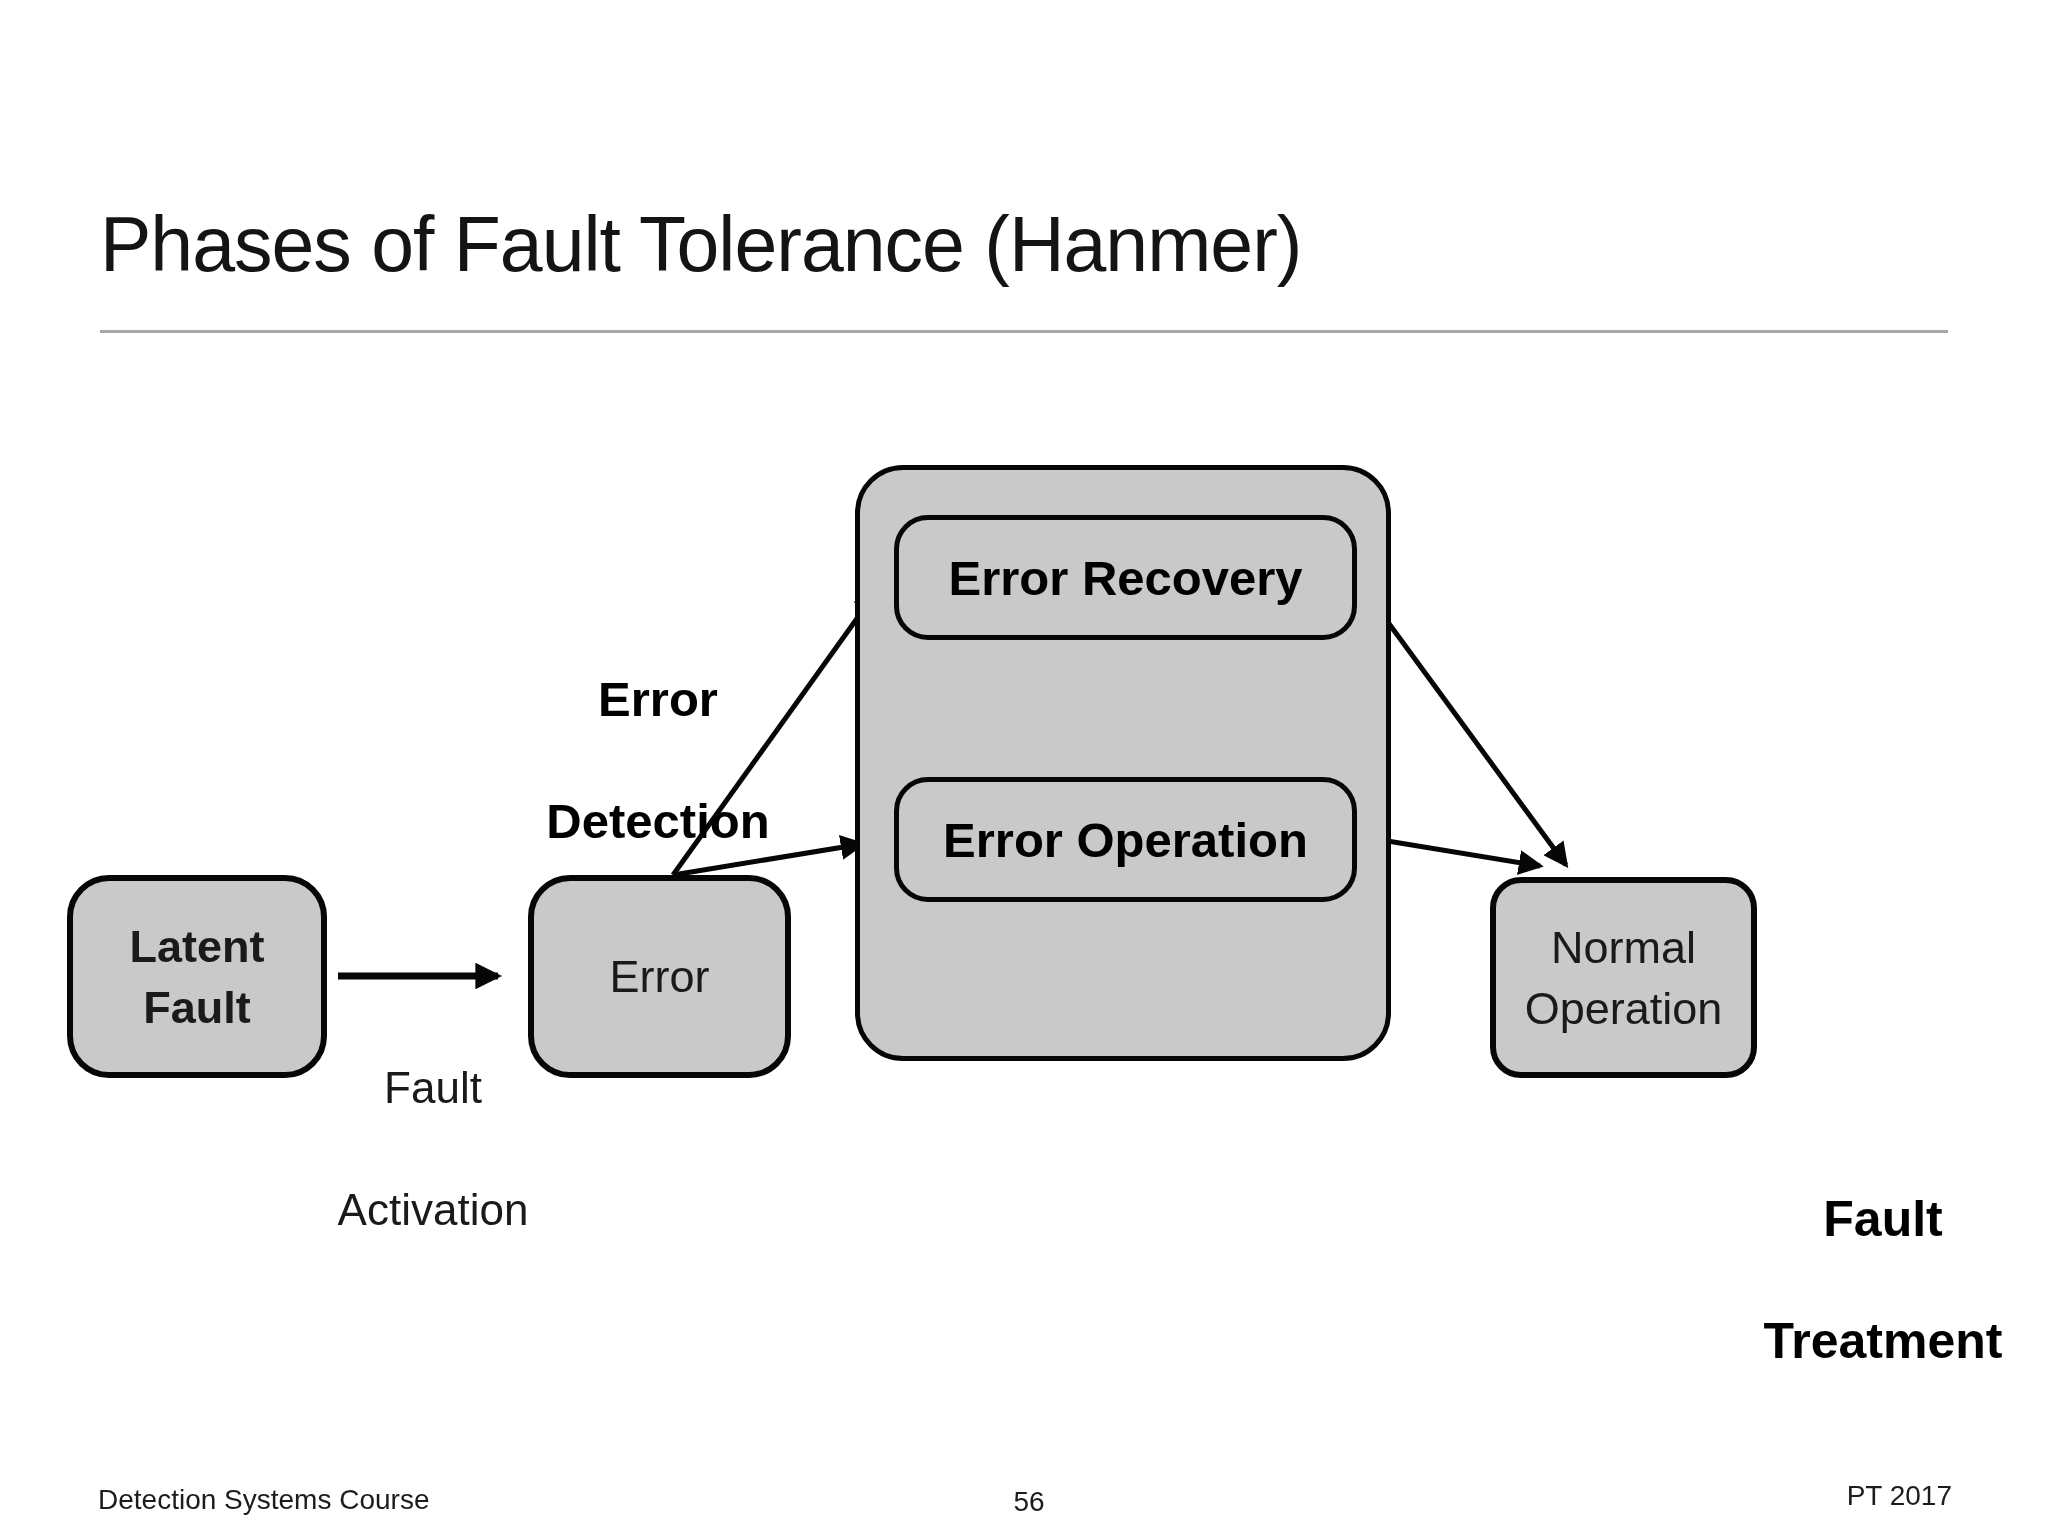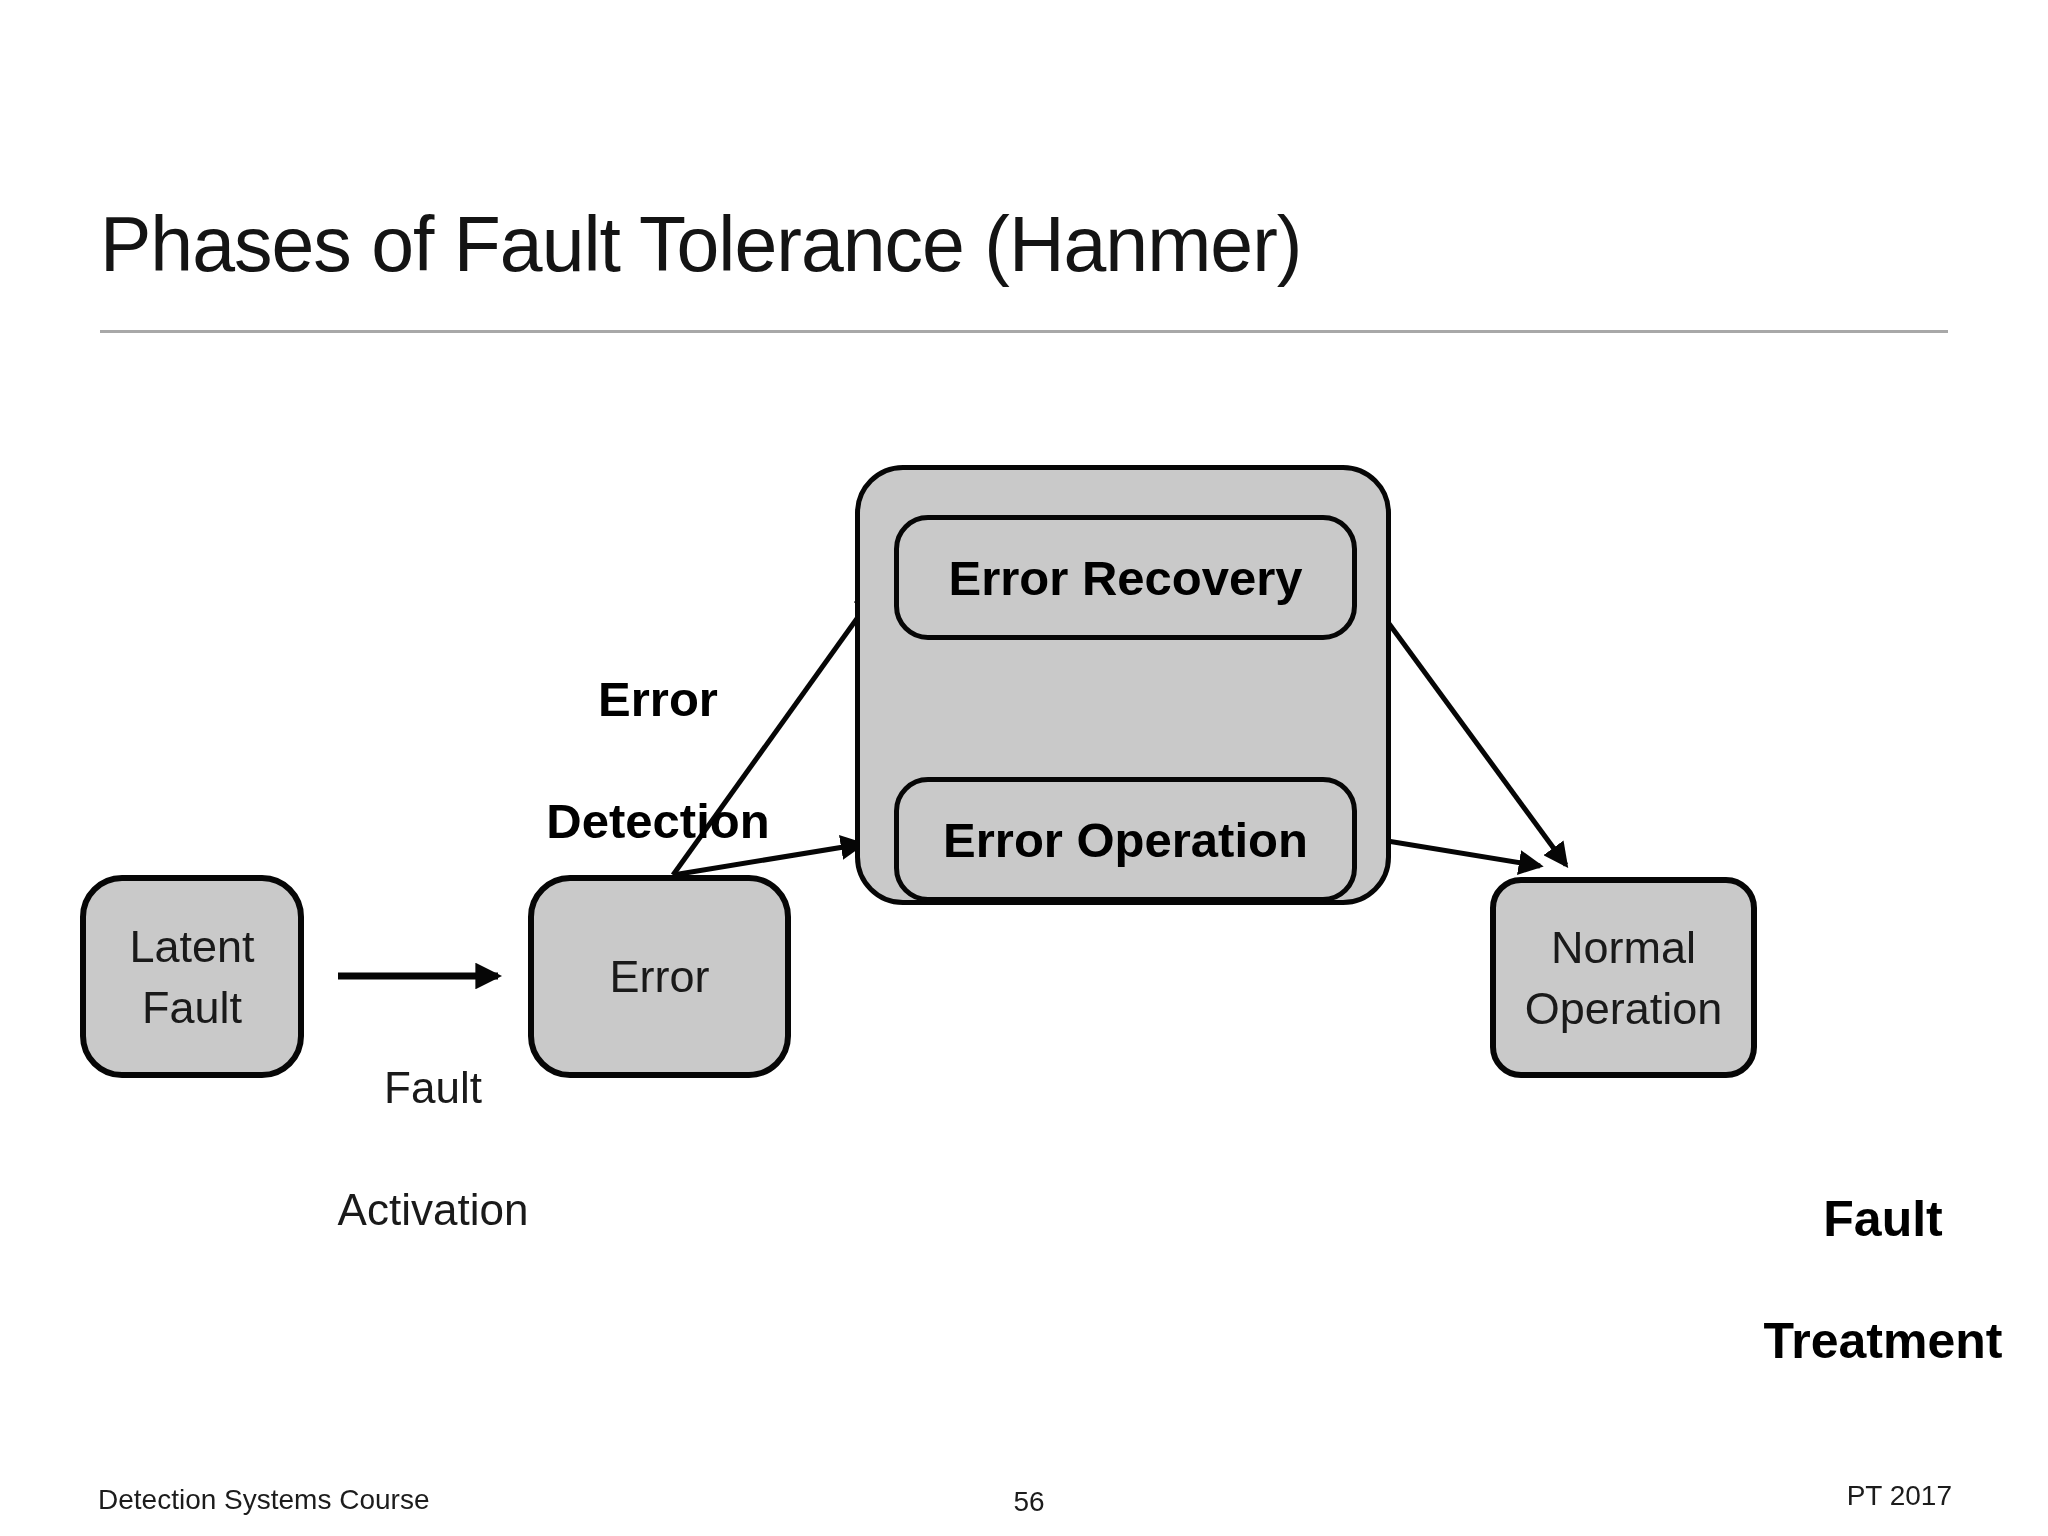--- a/index.html
+++ b/index.html
@@ -16,27 +16,27 @@
     background:#a8a8a8;
   }
 
   .node{
     position:absolute;box-sizing:border-box;
     background:#c9c9c9;border:6px solid #060606;border-radius:42px;
     display:flex;align-items:center;justify-content:center;
     text-align:center;color:#1a1a1a;
     font-size:45px;line-height:61px;font-weight:400;
   }
-  #latent-fault{left:80px;top:851px;width:224px;height:203px;}
+  #latent-fault{left:67px;top:851px;width:260px;height:203px;font-weight:bold;}
   #error-node{left:528px;top:851px;width:263px;height:203px;}
   #normal-operation{left:1490px;top:853px;width:267px;height:201px;border-radius:31px;}
 
   .group-box{
     position:absolute;box-sizing:border-box;
-    left:855px;top:441px;width:536px;height:440px;
+    left:855px;top:441px;width:536px;height:596px;
     background:#c9c9c9;border:5px solid #060606;border-radius:48px;
   }
   .pill{
     position:absolute;box-sizing:border-box;
     left:34px;width:463px;height:125px;
     background:#c9c9c9;border:5px solid #060606;border-radius:34px;
     display:flex;align-items:center;justify-content:center;
     font-size:49px;font-weight:700;color:#000000;text-align:center;
   }
   #pill-recovery{top:45px;}

